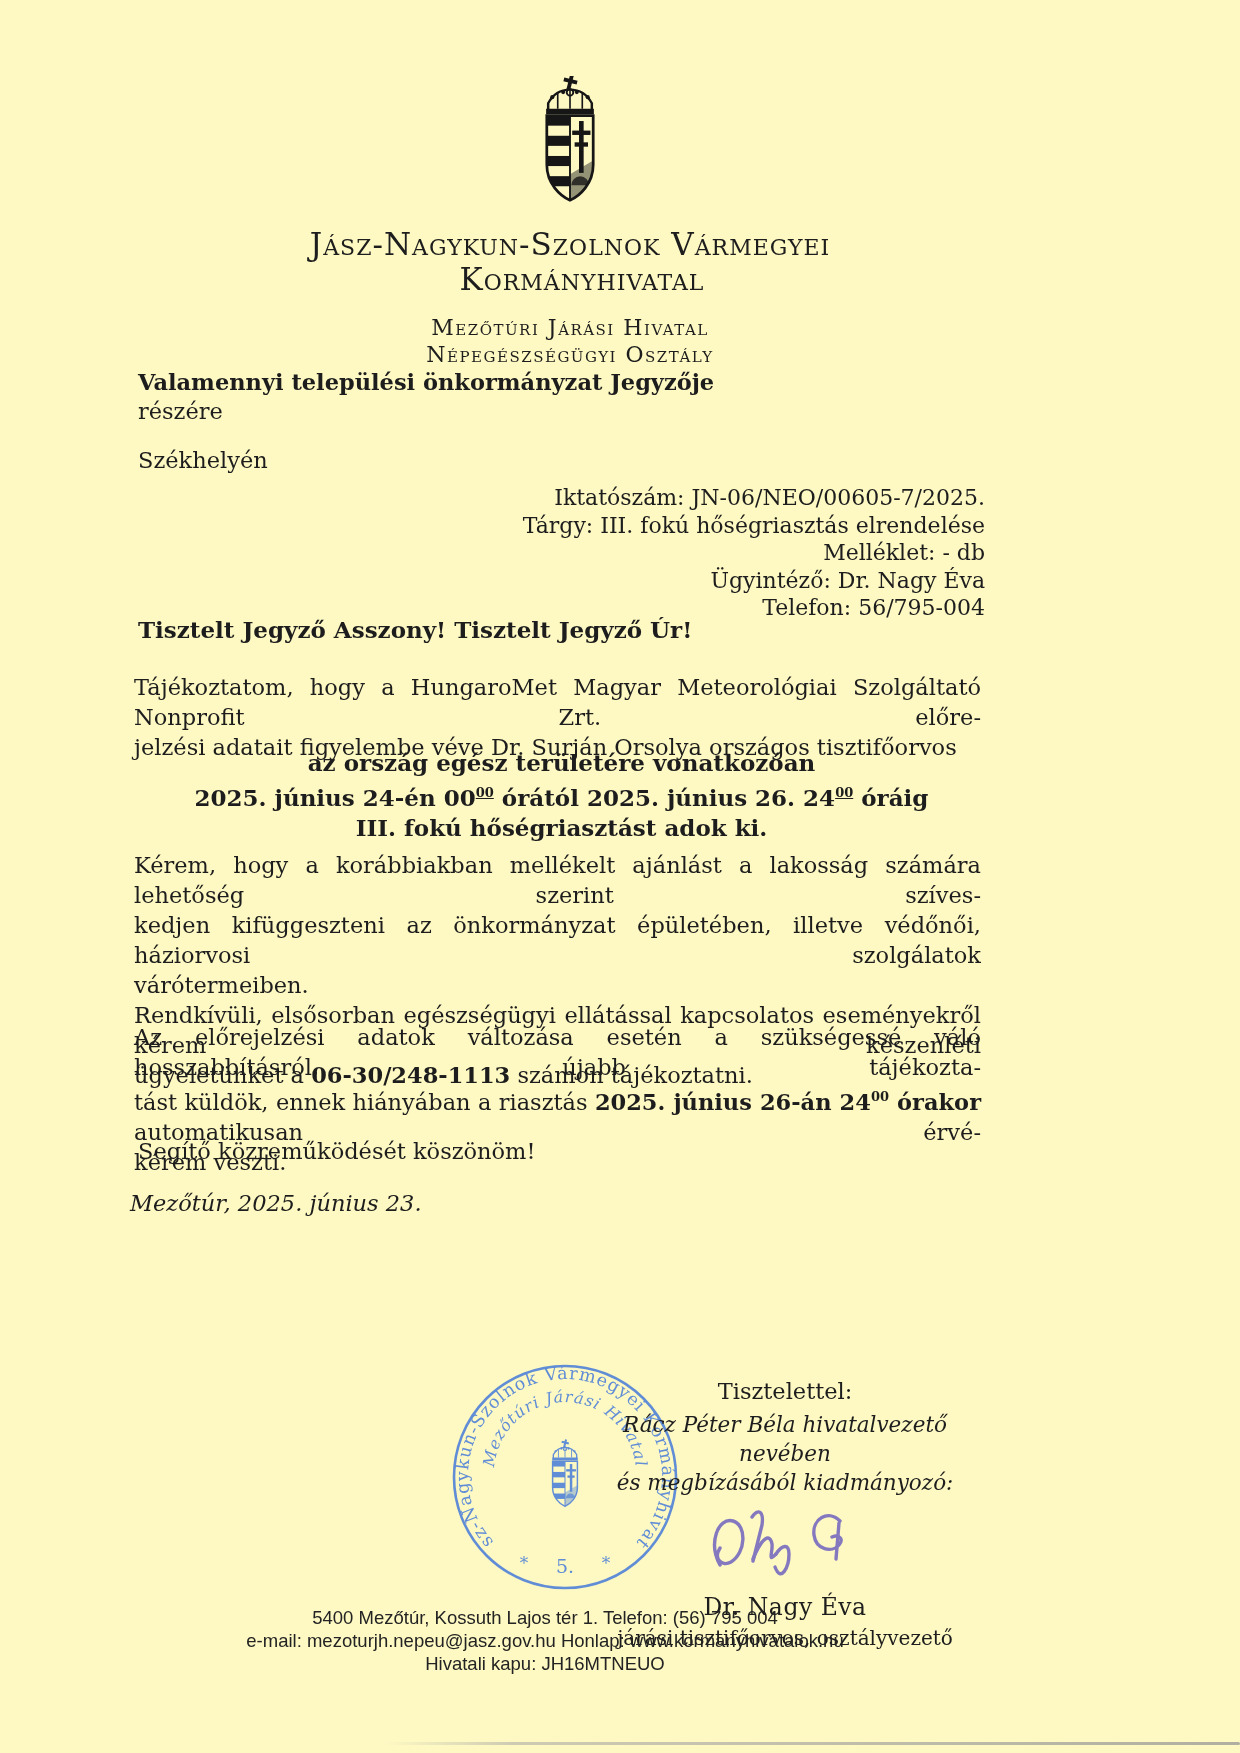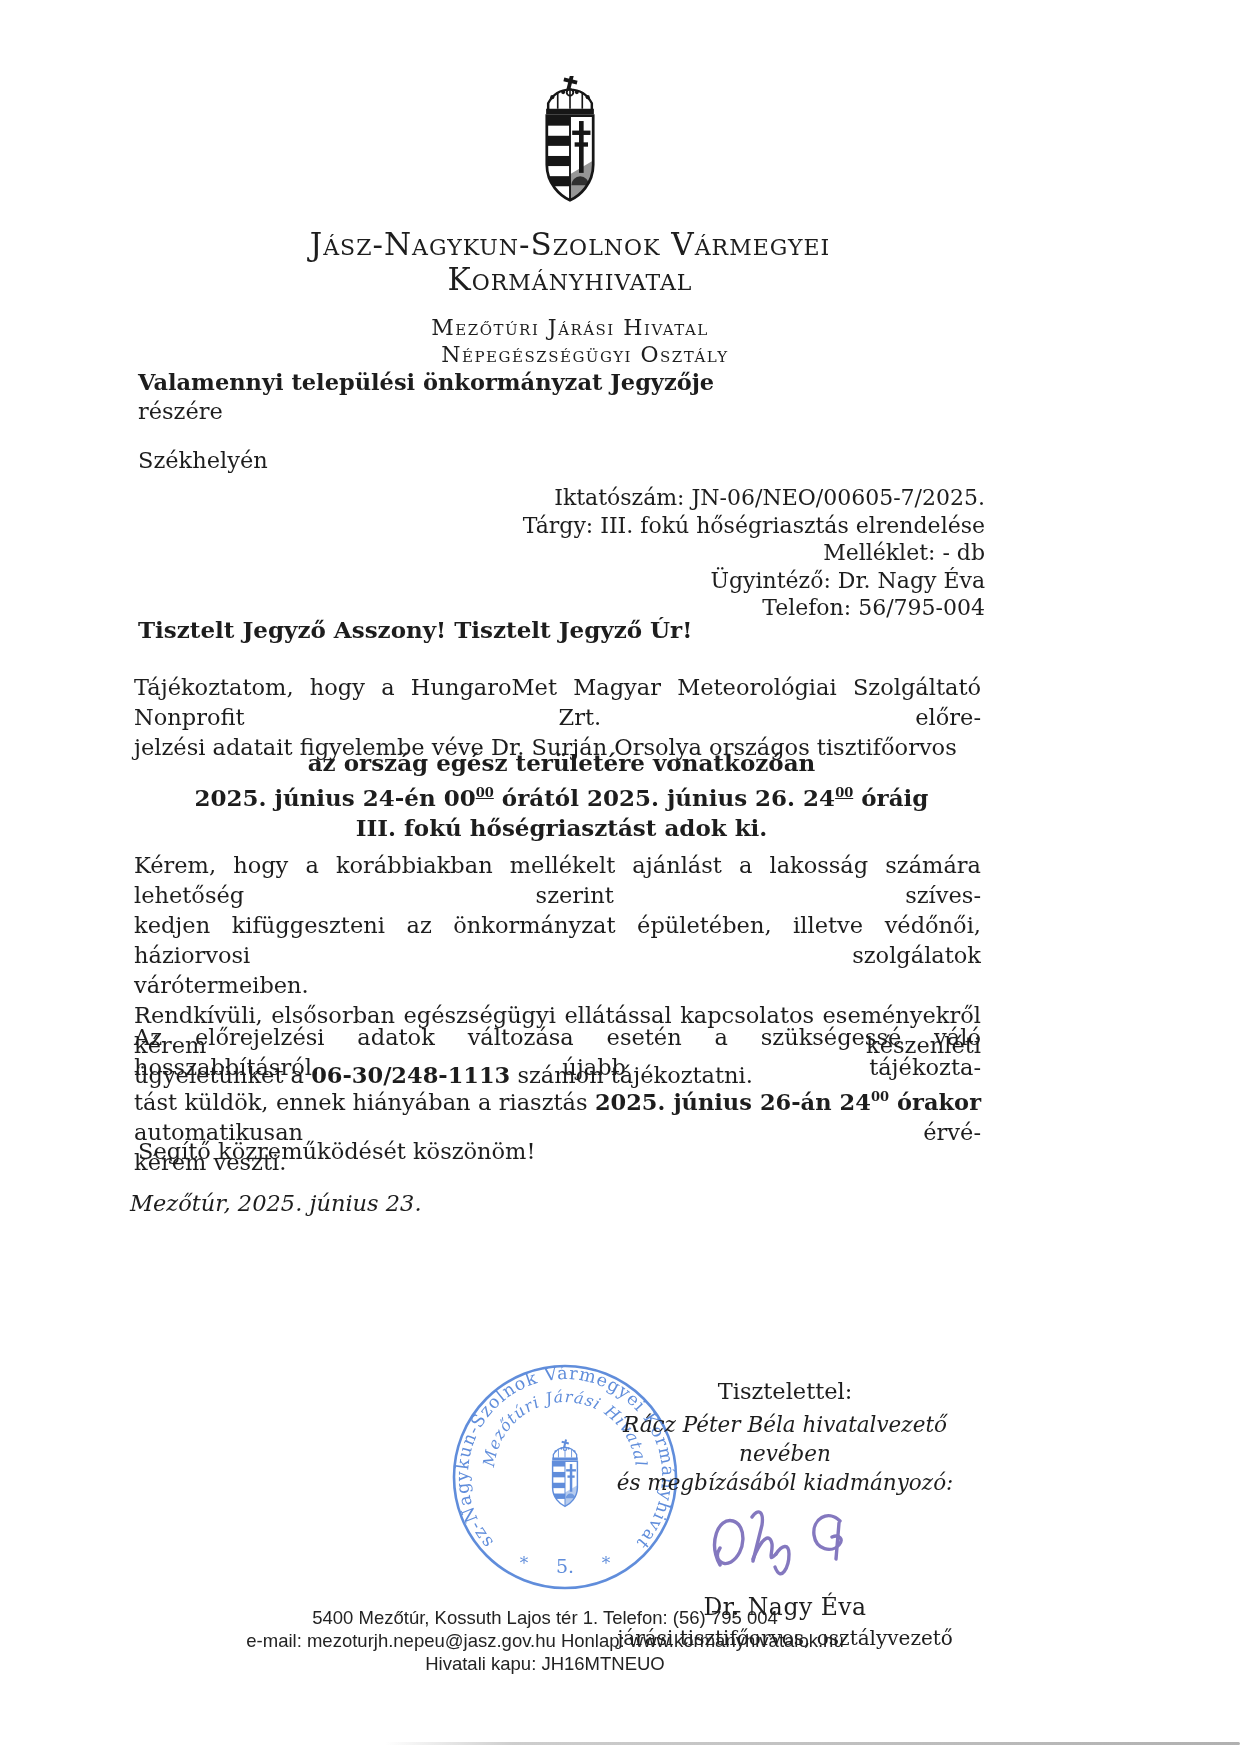--- a/index.html
+++ b/index.html
@@ -1,34 +1,34 @@
 <!DOCTYPE html>
 <html lang="hu"><head>
 <meta charset="utf-8">
 <style>
   html,body{margin:0;padding:0;background:#9a9a9a;}
   .page{
     position:relative;
     width:1240px;height:1753px;
     margin:0 auto;
-    background:#ffffff;
+    background:#fef9c3;
     font-family:"DejaVu Serif","Liberation Serif",serif;
     color:#1d1d1d;
     overflow:hidden;
   }
   .abs{position:absolute;}
   
   .coa-top{left:529px;top:76px;width:82px;height:131px;color:#161616;}
   .org1{left:0;width:1140px;top:226px;text-align:center;font-variant:small-caps;
         font-size:31px;letter-spacing:1px;}
   .org2{left:0;width:1140px;top:261px;text-align:center;font-variant:small-caps;
-        font-size:31px;letter-spacing:1px;}
+        font-size:31px;letter-spacing:1px;padding-left:12px;}
   .office1{left:0;width:1140px;top:315px;text-align:center;font-variant:small-caps;
         font-size:22px;letter-spacing:1.5px;}
-  .office2{left:15px;width:1140px;top:342px;text-align:center;font-variant:small-caps;
+  .office2{left:0;width:1140px;top:342px;text-align:center;font-variant:small-caps;
         font-size:22px;letter-spacing:1.5px;}
   
   .recipient{left:138px;top:368px;font-size:22.5px;line-height:29px;}
   .recipient .b{font-weight:bold;}
   .seat{left:138px;top:447px;font-size:22.5px;}
   .meta{right:255px;top:484px;text-align:right;font-size:22px;line-height:27.5px;}
   
   .bodytext{font-size:22.5px;line-height:30px;}
   .salutation{left:138px;top:616px;font-size:23px;font-weight:bold;}
   .para{left:134px;width:847px;}

